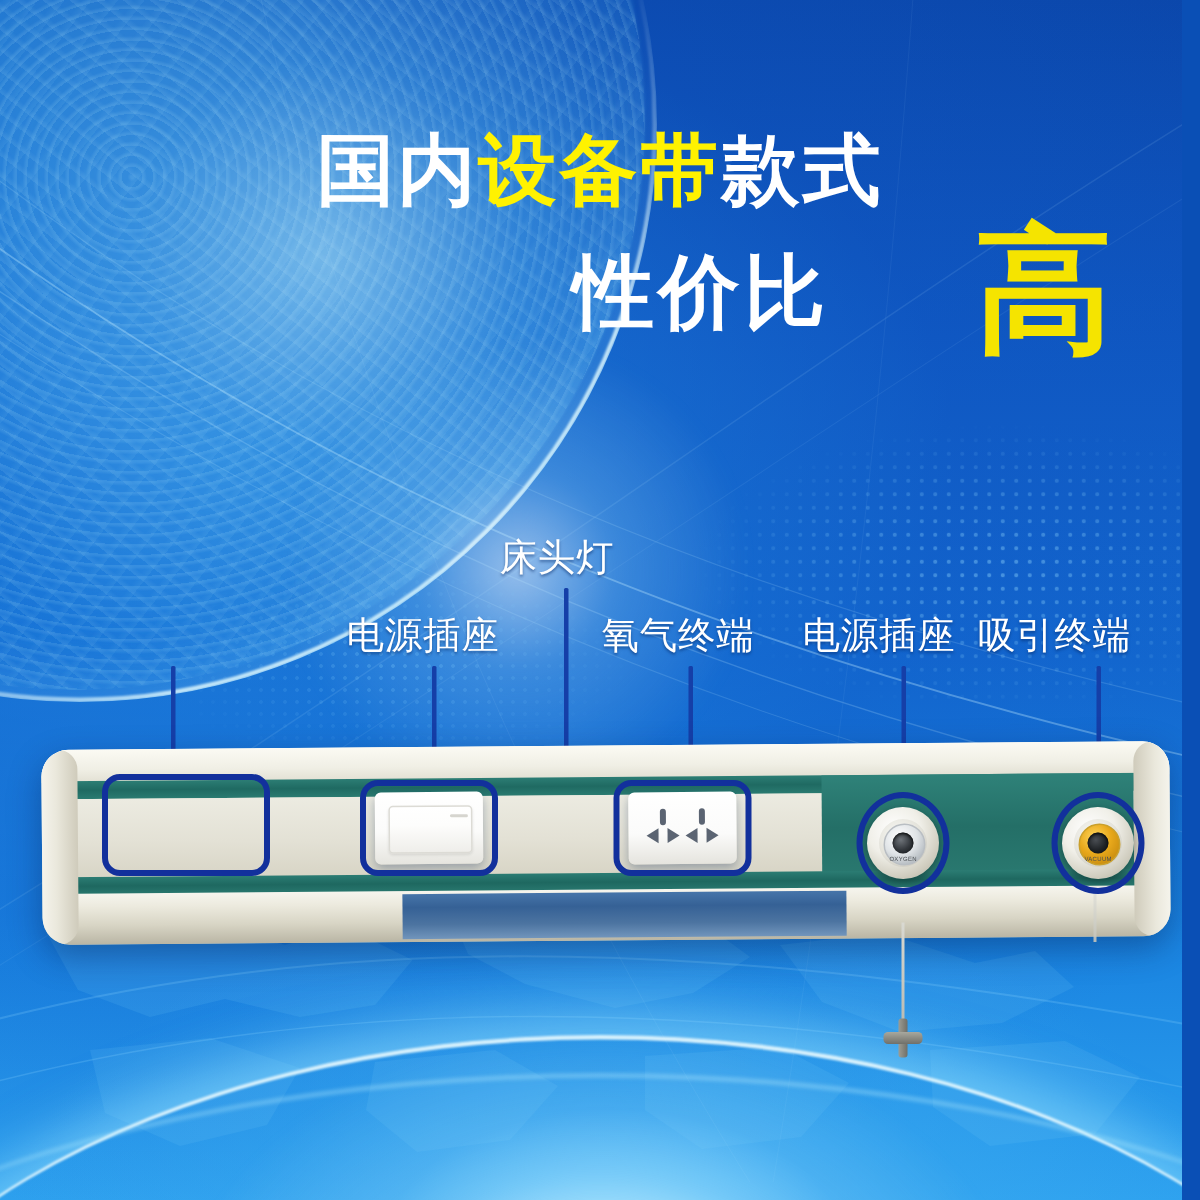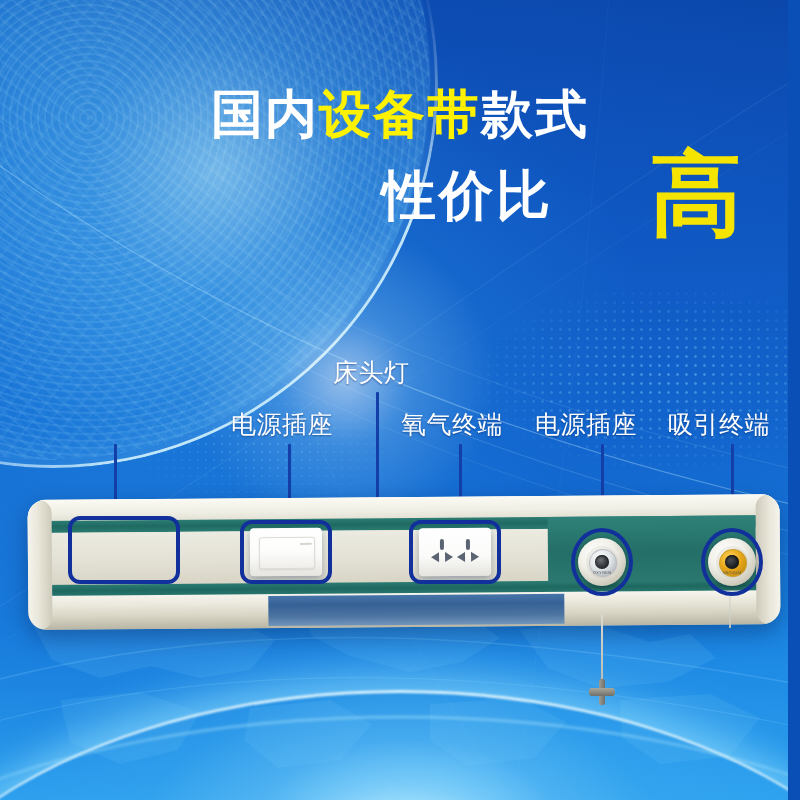--- a/index.html
+++ b/index.html
@@ -366,21 +366,21 @@
       <span class="w">国内</span><span class="y">设备带</span><span class="w">款式</span>
     </div>
     <div class="line2">性价比</div>
     <div class="big-gao">高</div>
   </div>
 
   <div class="callout" style="left:231px;top:412px;">电源插座</div>
   <div class="callout" style="left:333px;top:360px;">床头灯</div>
   <div class="callout" style="left:401px;top:412px;">氧气终端</div>
   <div class="callout" style="left:535px;top:412px;">电源插座</div>
-  <div class="callout" style="left:668px;top:412px;">吸引终端</div>
+  <div class="callout" style="left:652px;top:412px;">吸引终端</div>
 
   <div class="leader" style="left:114px;top:444px;height:82px;"></div>
   <div class="leader" style="left:288px;top:444px;height:84px;"></div>
   <div class="leader" style="left:376px;top:392px;height:218px;"></div>
   <div class="leader" style="left:459px;top:444px;height:84px;"></div>
   <div class="leader" style="left:601px;top:444px;height:96px;"></div>
   <div class="leader" style="left:731px;top:444px;height:96px;"></div>
 
   <div class="panel">
     <div class="panel-body">

